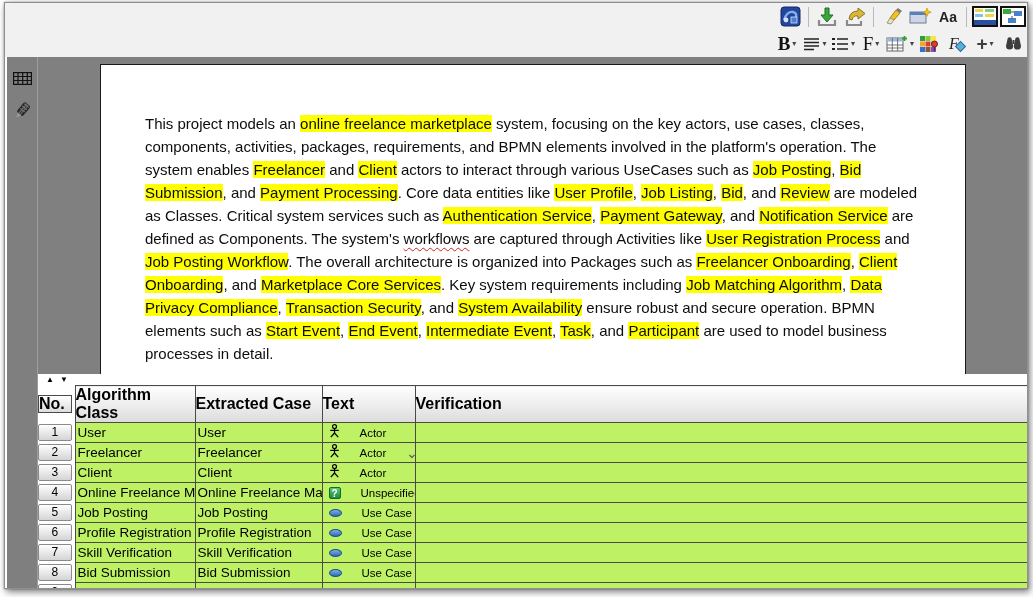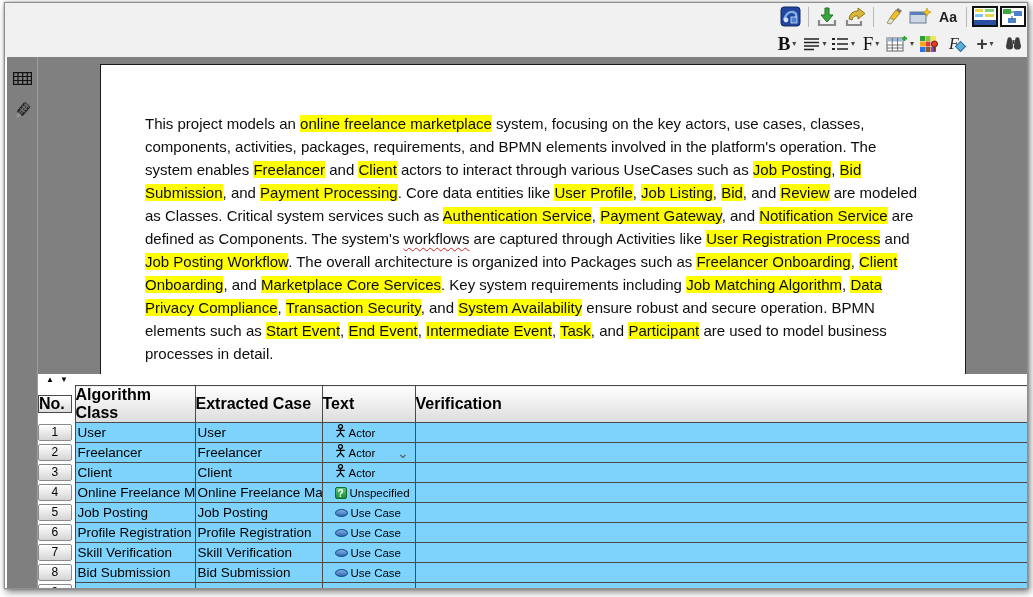--- a/index.html
+++ b/index.html
@@ -38,26 +38,26 @@
   .table-area{position:absolute;left:33px;right:0;top:328px;bottom:0;background:#fff;overflow:hidden;}
   table{border-collapse:collapse;table-layout:fixed;width:996px;}
   col.c-no{width:37px;}col.c-cand{width:120px;}col.c-ext{width:127px;}col.c-type{width:93px;}
   th,td{padding:0;margin:0;}
   th{height:18px;font-size:16px;font-weight:bold;color:#000;text-align:left;
      background:linear-gradient(#ffffff,#dcdcdc);border:1px solid #4a4a4a;margin-left:38px;}
   th.gutter,td.gutter{border:none;background:#fff;}
   .hdrbtn{border:1px solid #4a4a4a;background:linear-gradient(#ffffff,#dcdcdc);height:16px;
      line-height:16px;margin-right:3px;}
   td{height:19px;border:1px solid #4a4a4a;font-size:13.5px;color:#000;
-     white-space:nowrap;overflow:hidden;background:#7dd3fc;}
+     white-space:nowrap;overflow:hidden;background:#bef264;}
   td.cell{padding-left:2px;}
   .numbtn{height:15px;line-height:15px;margin:0 3px 0 0;text-align:center;font-size:12px;
      border:1px solid #8a8a8a;border-radius:2px;background:linear-gradient(#fefefe,#d4d4d4);
      box-shadow:inset 0 1px 0 #fff;}
-  .typecell{display:flex;align-items:center;gap:3px;padding-left:12px;}
+  .typecell{display:flex;align-items:center;gap:20px;padding-left:6px;}
   .typecell .label{font-size:11.5px;}
   .ellipse{width:13px;height:8px;border-radius:50%;flex:0 0 auto;
      background:linear-gradient(180deg,#7fb2e2,#2f6bb0);border:1px solid #1f4f8f;box-sizing:border-box;}
   .qbox{width:12px;height:12px;flex:0 0 auto;border-radius:2px;text-align:center;line-height:12px;
      font-size:10px;font-weight:bold;color:#fff;background:linear-gradient(#5cc87c,#1e8c3c);
      border:1px solid #0f6e2a;box-sizing:border-box;}
   .chev{margin-left:auto;margin-right:6px;color:#555;}
   tr.faded td{opacity:.45;}
   tr.faded .numbtn{opacity:.45;}
 </style>

